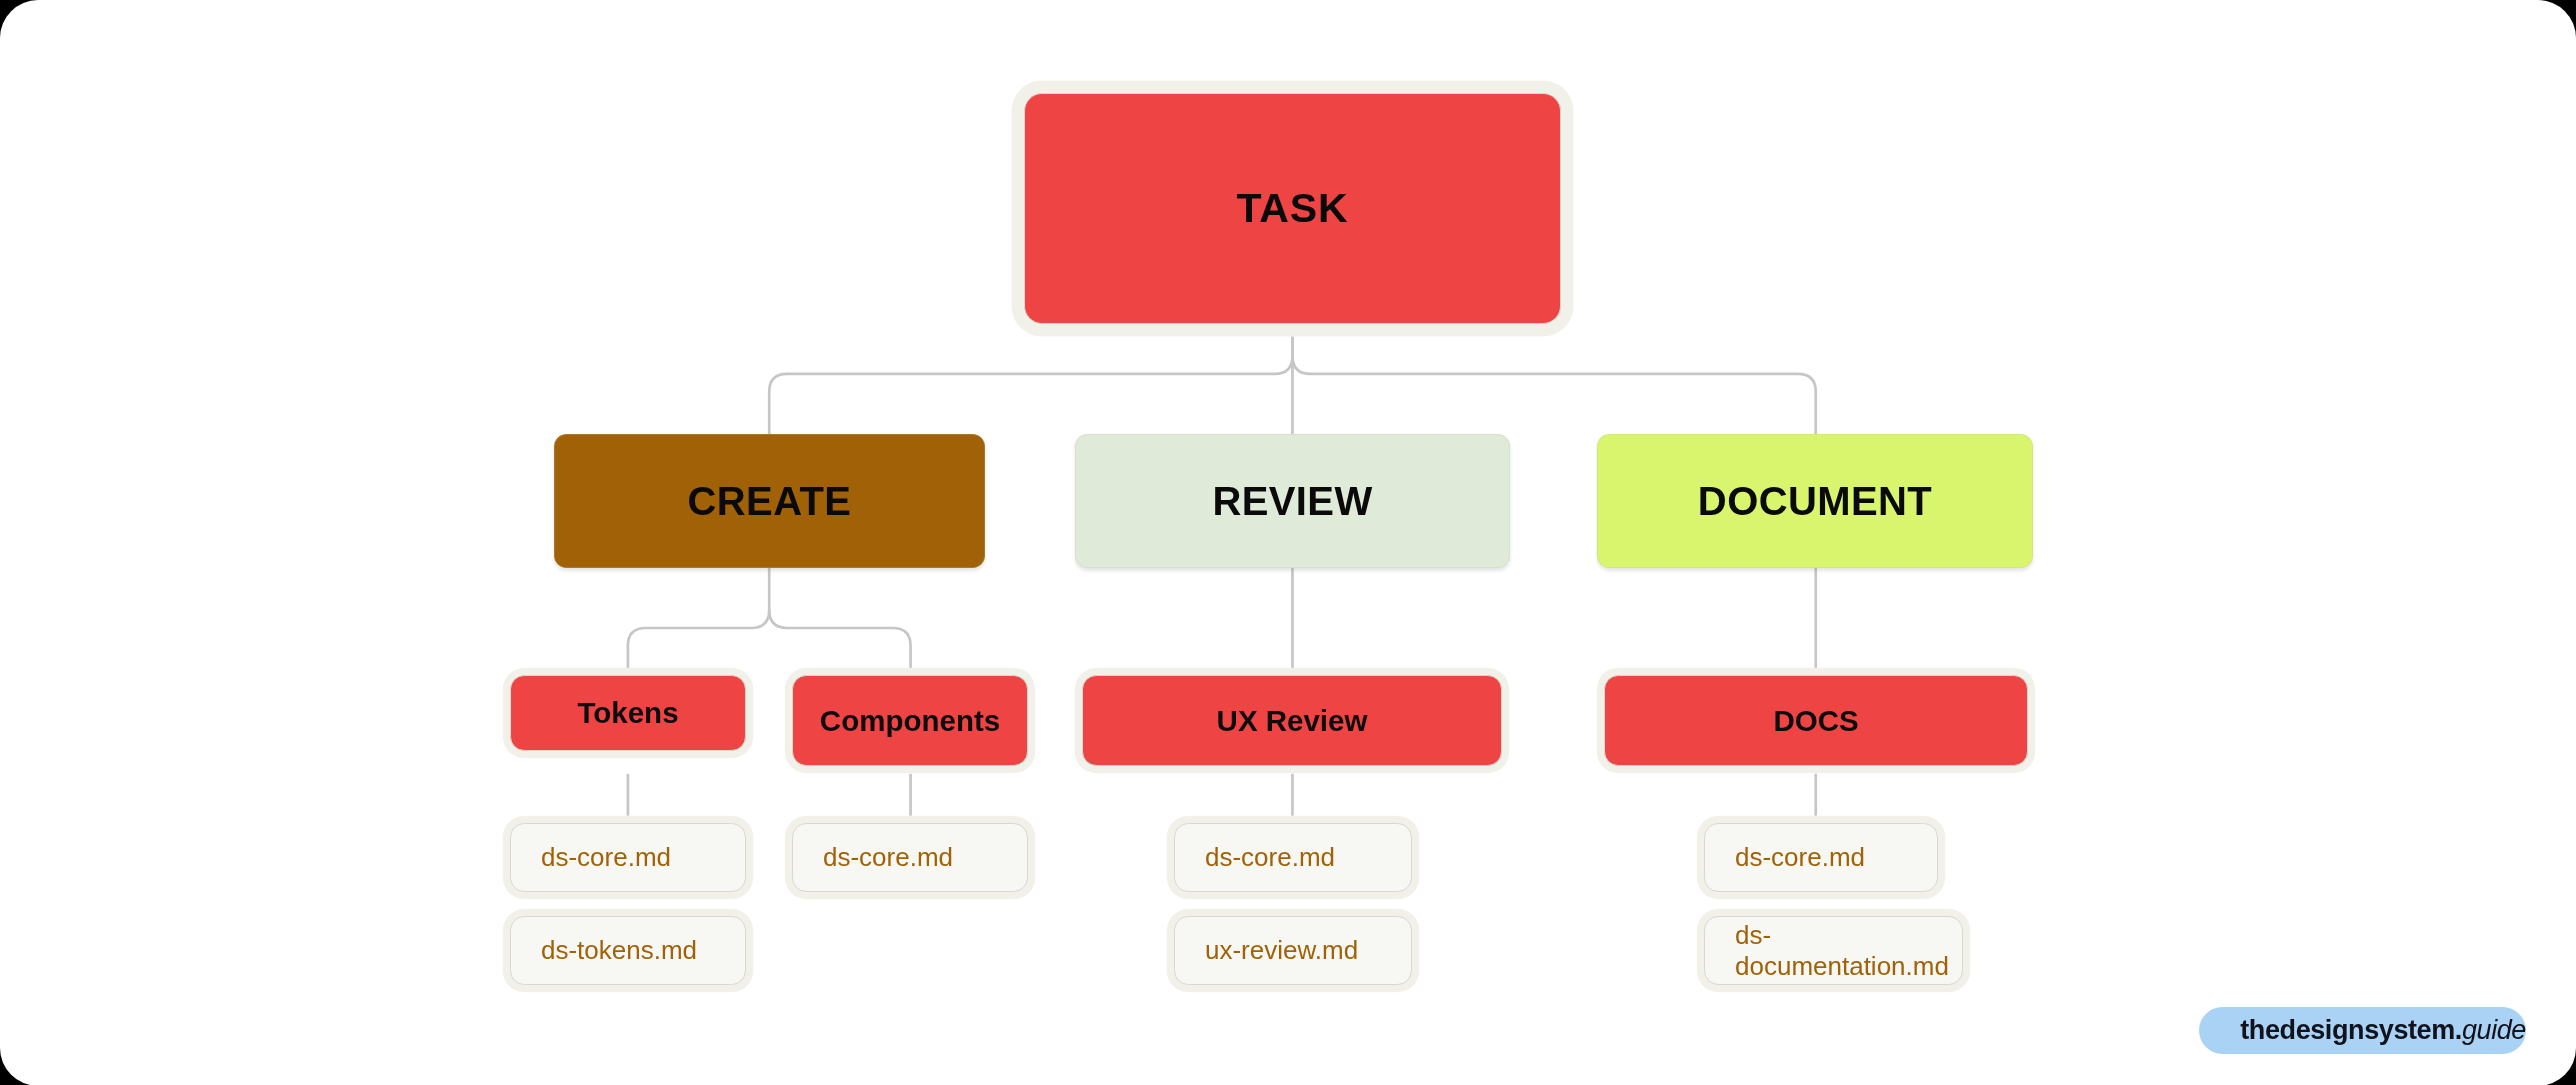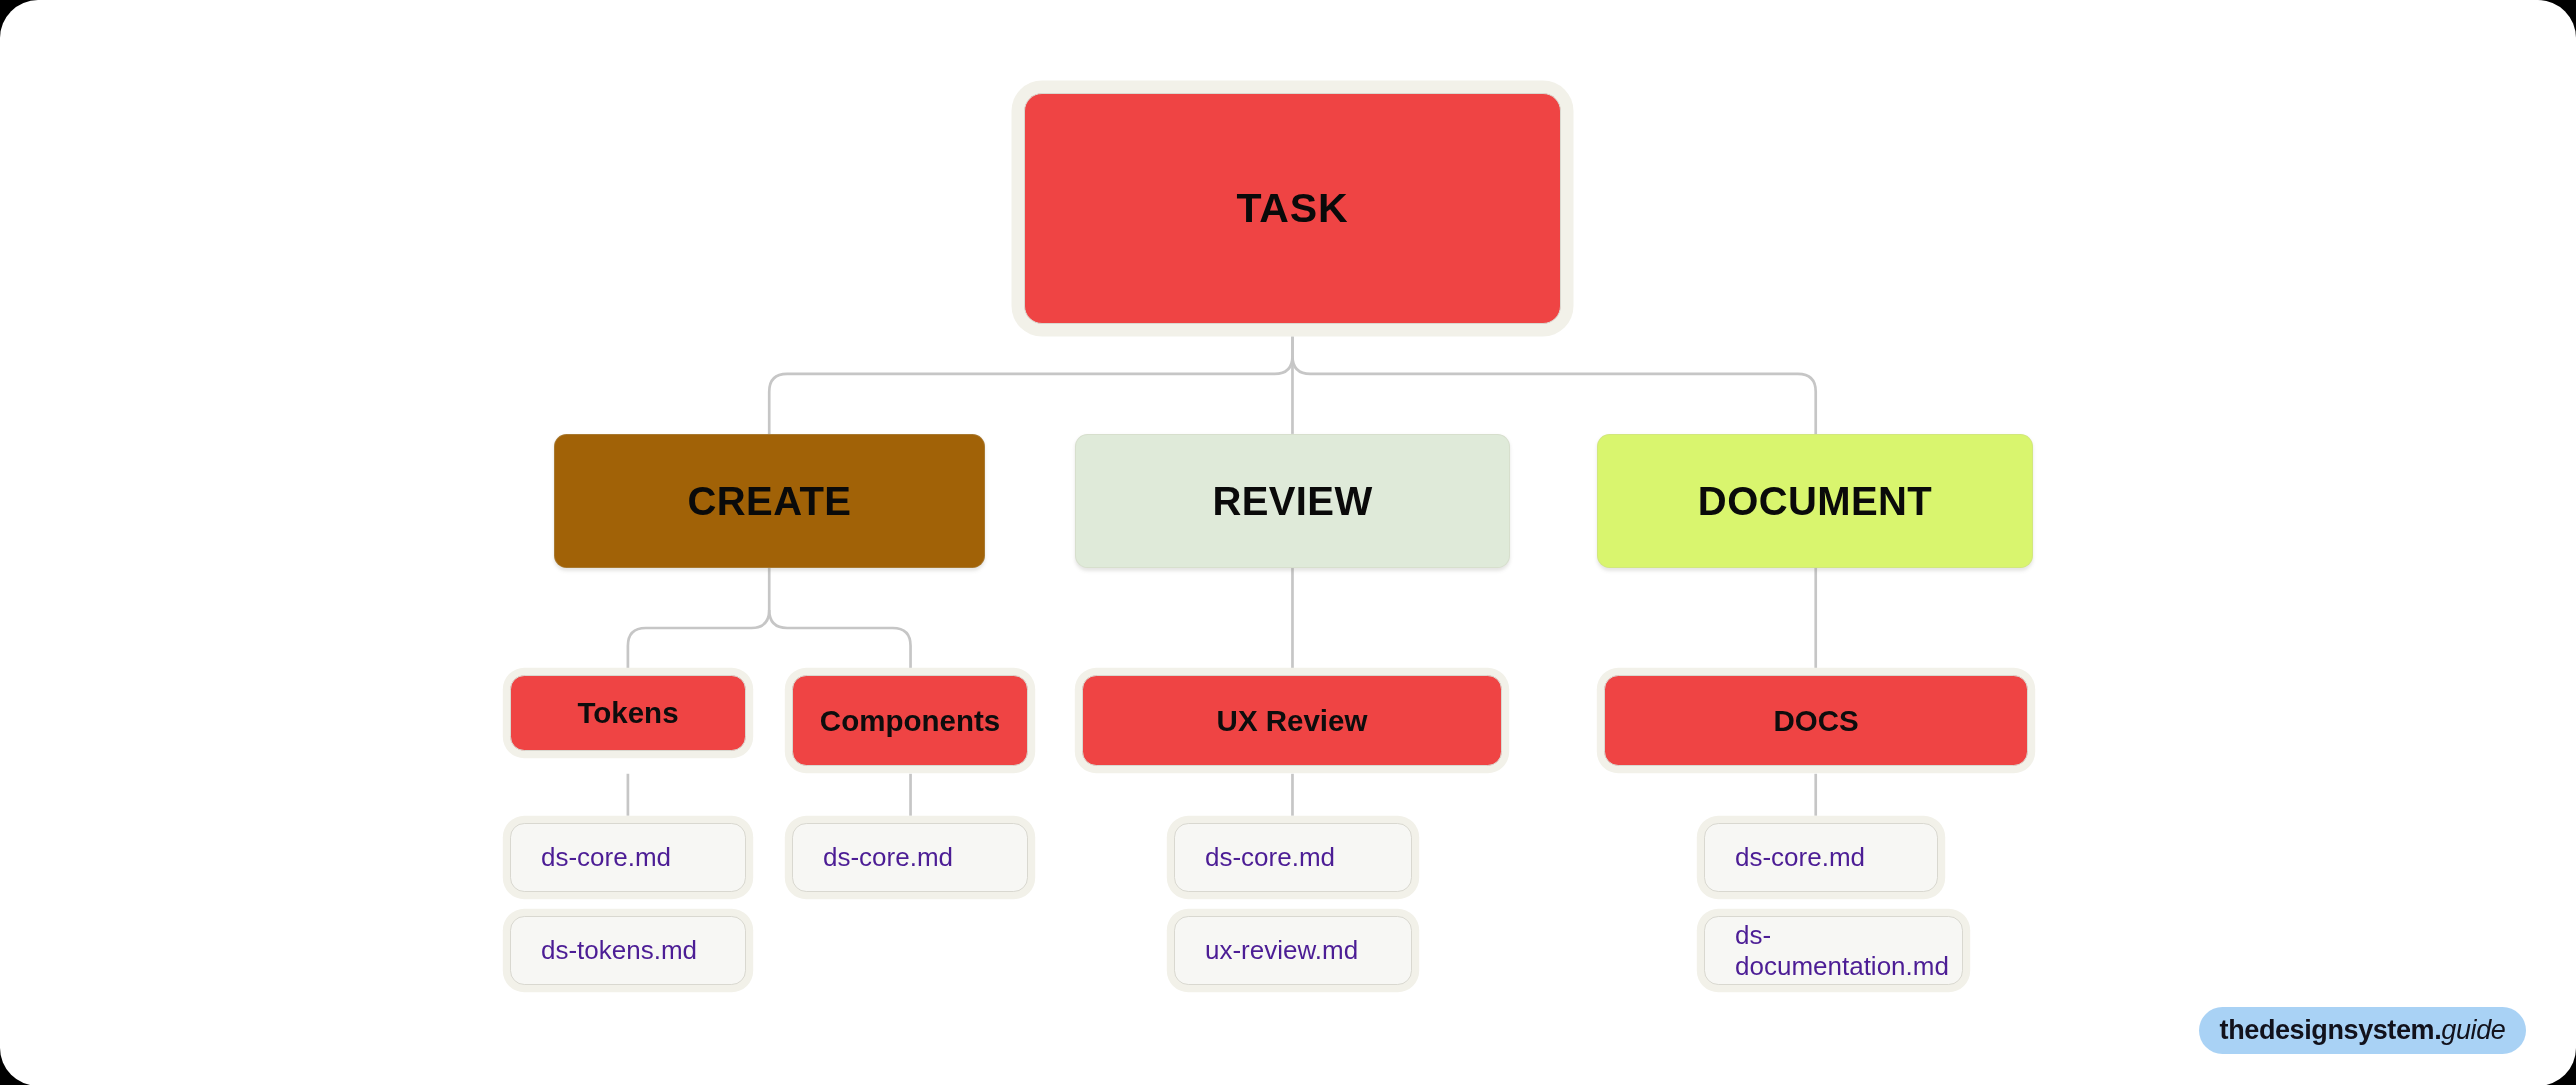--- a/index.html
+++ b/index.html
@@ -82,40 +82,40 @@
   
   .filebox{
     background:#f7f7f4;
     justify-content:flex-start;
     padding-left:30px;
     border-radius:14.3px;
   }
   .lbl-file{
     font-size:26px;
     font-weight:400;
-    color:#4c1d95;
+    color:#a16207;
   }
   .f-t1{left:510px;top:823px;width:236px;height:69px;}
   .f-t2{left:510px;top:916px;width:236px;height:69px;}
   .f-c1{left:792px;top:823px;width:236px;height:69px;}
   .f-c2{left:792px;top:916px;width:236px;height:69px;}
   .f-u1{left:1174px;top:823px;width:238px;height:69px;}
   .f-u2{left:1174px;top:916px;width:238px;height:69px;}
   .f-d1{left:1704px;top:823px;width:234px;height:69px;}
   .f-d2{left:1704px;top:916px;width:259px;height:69px;}
   
   .badge{
     position:absolute;
     z-index:3;
     left:2199px;top:1007px;width:327px;height:47px;
     background:#a9d2f5;
     border-radius:24px;
     display:flex;
     align-items:center;
-    justify-content:center;
+    justify-content:flex-end;
     white-space:nowrap;
   }
   .badge .b-bold{
     font-size:27px;
     font-weight:700;
     color:#12121c;
     letter-spacing:-0.4px;
   }
   .badge .b-italic{
     font-size:27px;

